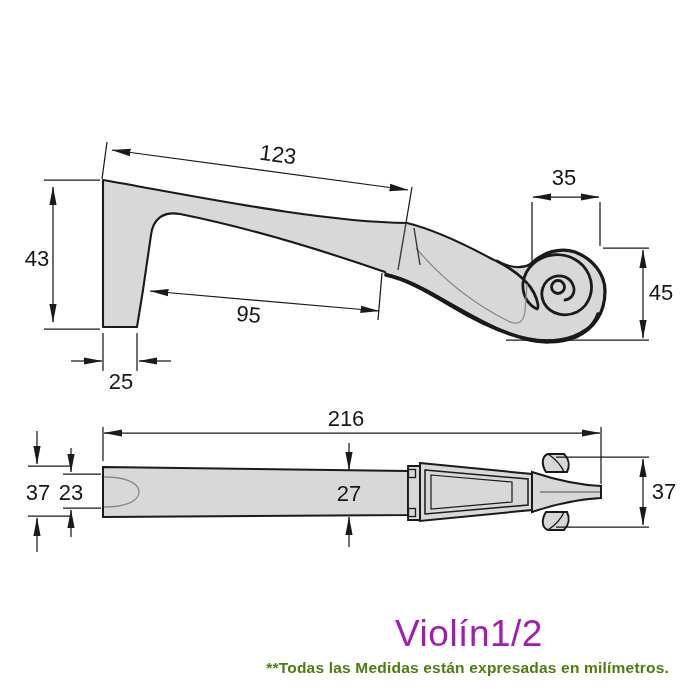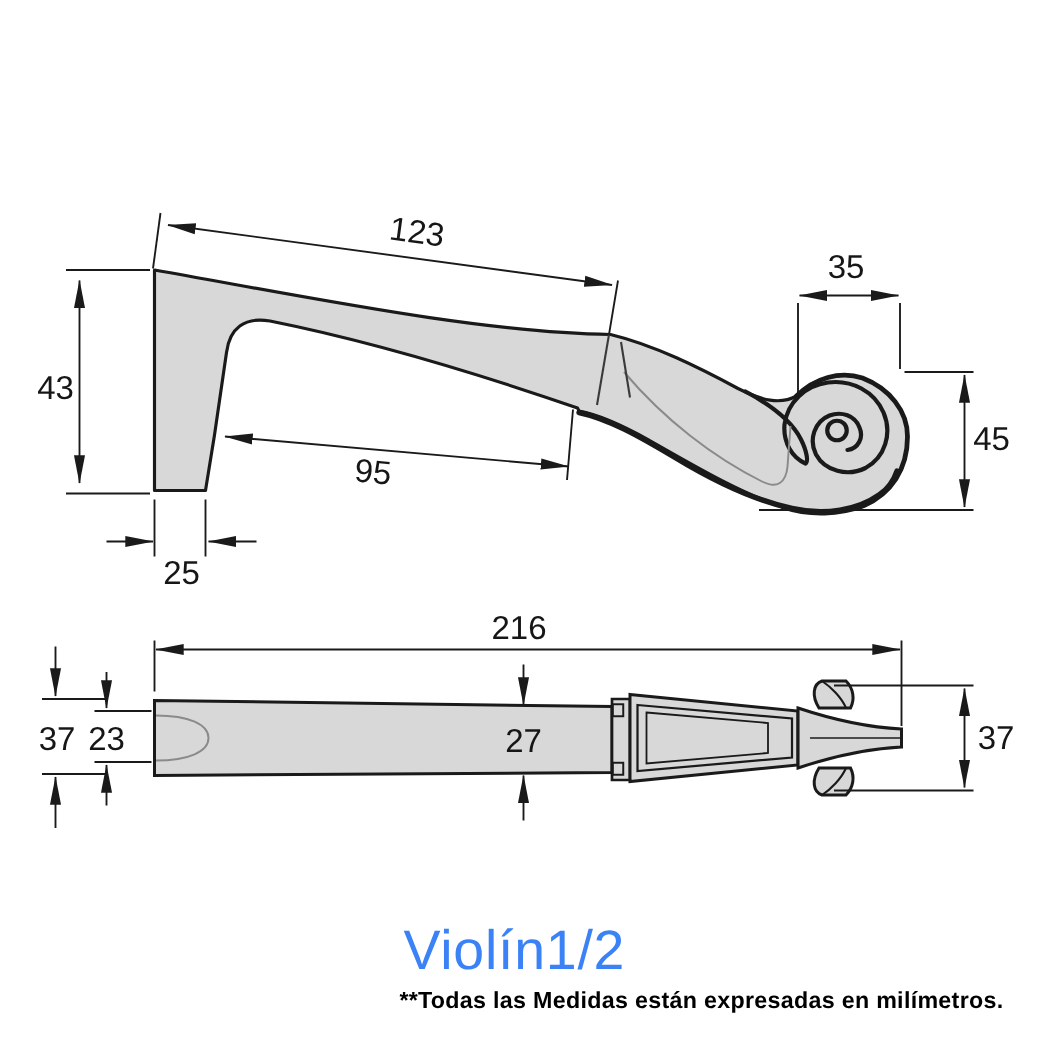--- a/index.html
+++ b/index.html
@@ -6,26 +6,26 @@
   body{
     width:700px;height:700px;position:relative;background:#ffffff;
     font-family:"Liberation Sans", sans-serif;overflow:hidden;
   }
   svg text{
     font-family:"Liberation Sans", sans-serif;
     font-size:22px;fill:#161616;
   }
   .title{
     position:absolute;right:31px;top:613px;width:400px;
-    text-align:left;font-size:37px;font-weight:400;color:#3b82f6;
+    text-align:center;font-size:37px;font-weight:400;color:#a21caf;
     letter-spacing:0.5px;
   }
   .footnote{
     position:absolute;right:31px;top:659px;width:560px;
-    text-align:right;font-size:15.5px;font-weight:600;color:#000000;
+    text-align:right;font-size:15.5px;font-weight:600;color:#4d7c0f;
     letter-spacing:0.2px;
   }
 </style>
 </head>
 <body>
 
 
 
 <svg width="700" height="700" viewBox="0 0 700 700">
   <defs>

